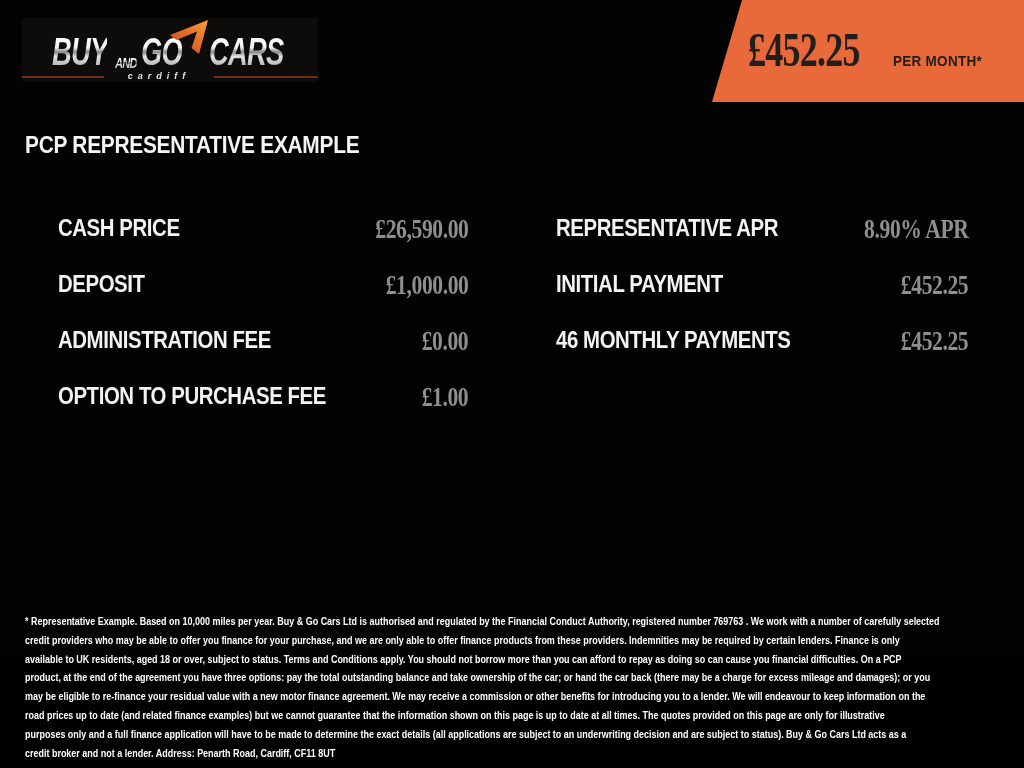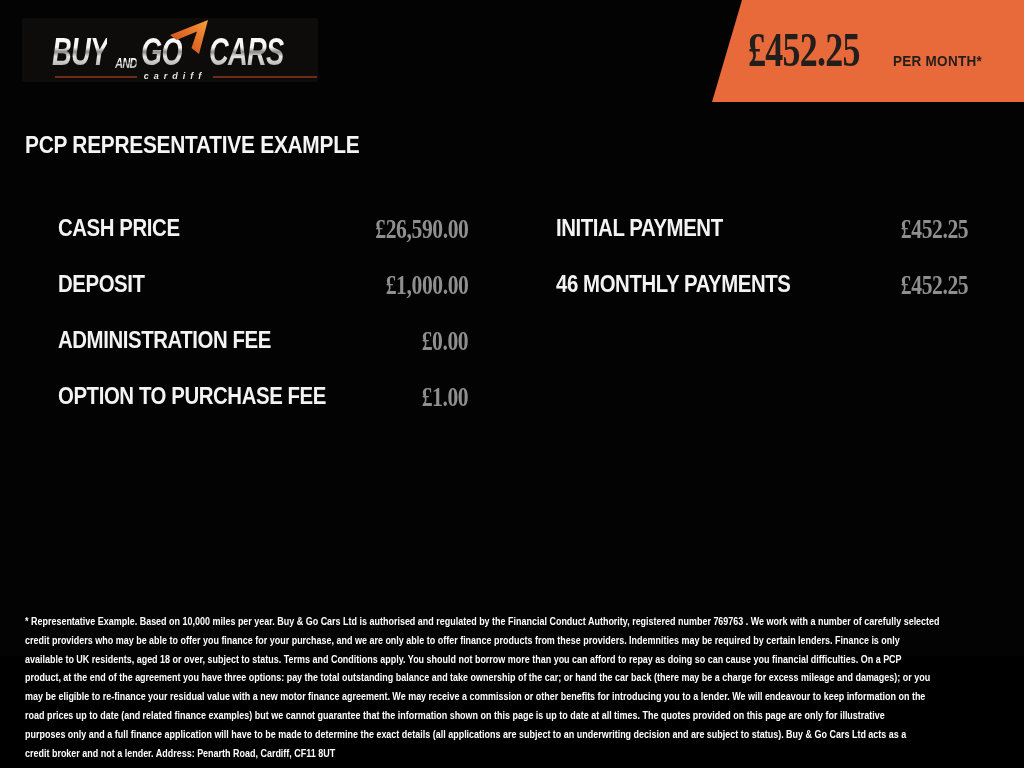--- a/index.html
+++ b/index.html
@@ -23,22 +23,22 @@
     -webkit-background-clip:text; background-clip:text; color:transparent;
     transform:scaleX(0.72); transform-origin:left top; letter-spacing:-1px;
     text-shadow:none;
   }
   .logo-buy  { left:30px;  top:15px; font-size:38px; }
   .logo-and  { left:93px;  top:38px; font-size:14px; transform:scaleX(0.8); }
   .logo-go   { left:119px; top:15px; font-size:38px; }
   .logo-cars { left:187px; top:15px; font-size:38px; }
   .logo-arrow { position:absolute; left:147px; top:1px; }
   .cardiff-row {
-    position:absolute; left:16px; top:54px; width:100%;
-    display:flex; align-items:center; justify-content:center; gap:7px;
+    position:absolute; left:0; top:54px; width:100%;
+    display:flex; align-items:center; justify-content:space-between; gap:7px;
   }
   .cardiff-rule { height:2px; background:#6b2d16; flex:0 0 auto; }
   .cardiff-rule.left { width:82px; }
   .cardiff-rule.right { width:104px; }
   .cardiff-text {
     font-size:9px; font-weight:bold; letter-spacing:5px; color:#e6e6e6;
     font-style:italic; line-height:1;
   }
 
   
@@ -145,20 +145,24 @@
       <span class="fin-value">£0.00</span>
     </div>
     <div class="fin-row">
       <span class="fin-label">OPTION TO PURCHASE FEE</span>
       <span class="fin-value">£1.00</span>
     </div>
   </div>
 
   <div class="fin-col right">
     <div class="fin-row">
+      <span class="fin-label">REPRESENTATIVE APR</span>
+      <span class="fin-value">8.90% APR</span>
+    </div>
+    <div class="fin-row">
       <span class="fin-label">INITIAL PAYMENT</span>
       <span class="fin-value">£452.25</span>
     </div>
     <div class="fin-row">
       <span class="fin-label">46 MONTHLY PAYMENTS</span>
       <span class="fin-value">£452.25</span>
     </div>
   </div>
 
   <footer class="disclaimer">

